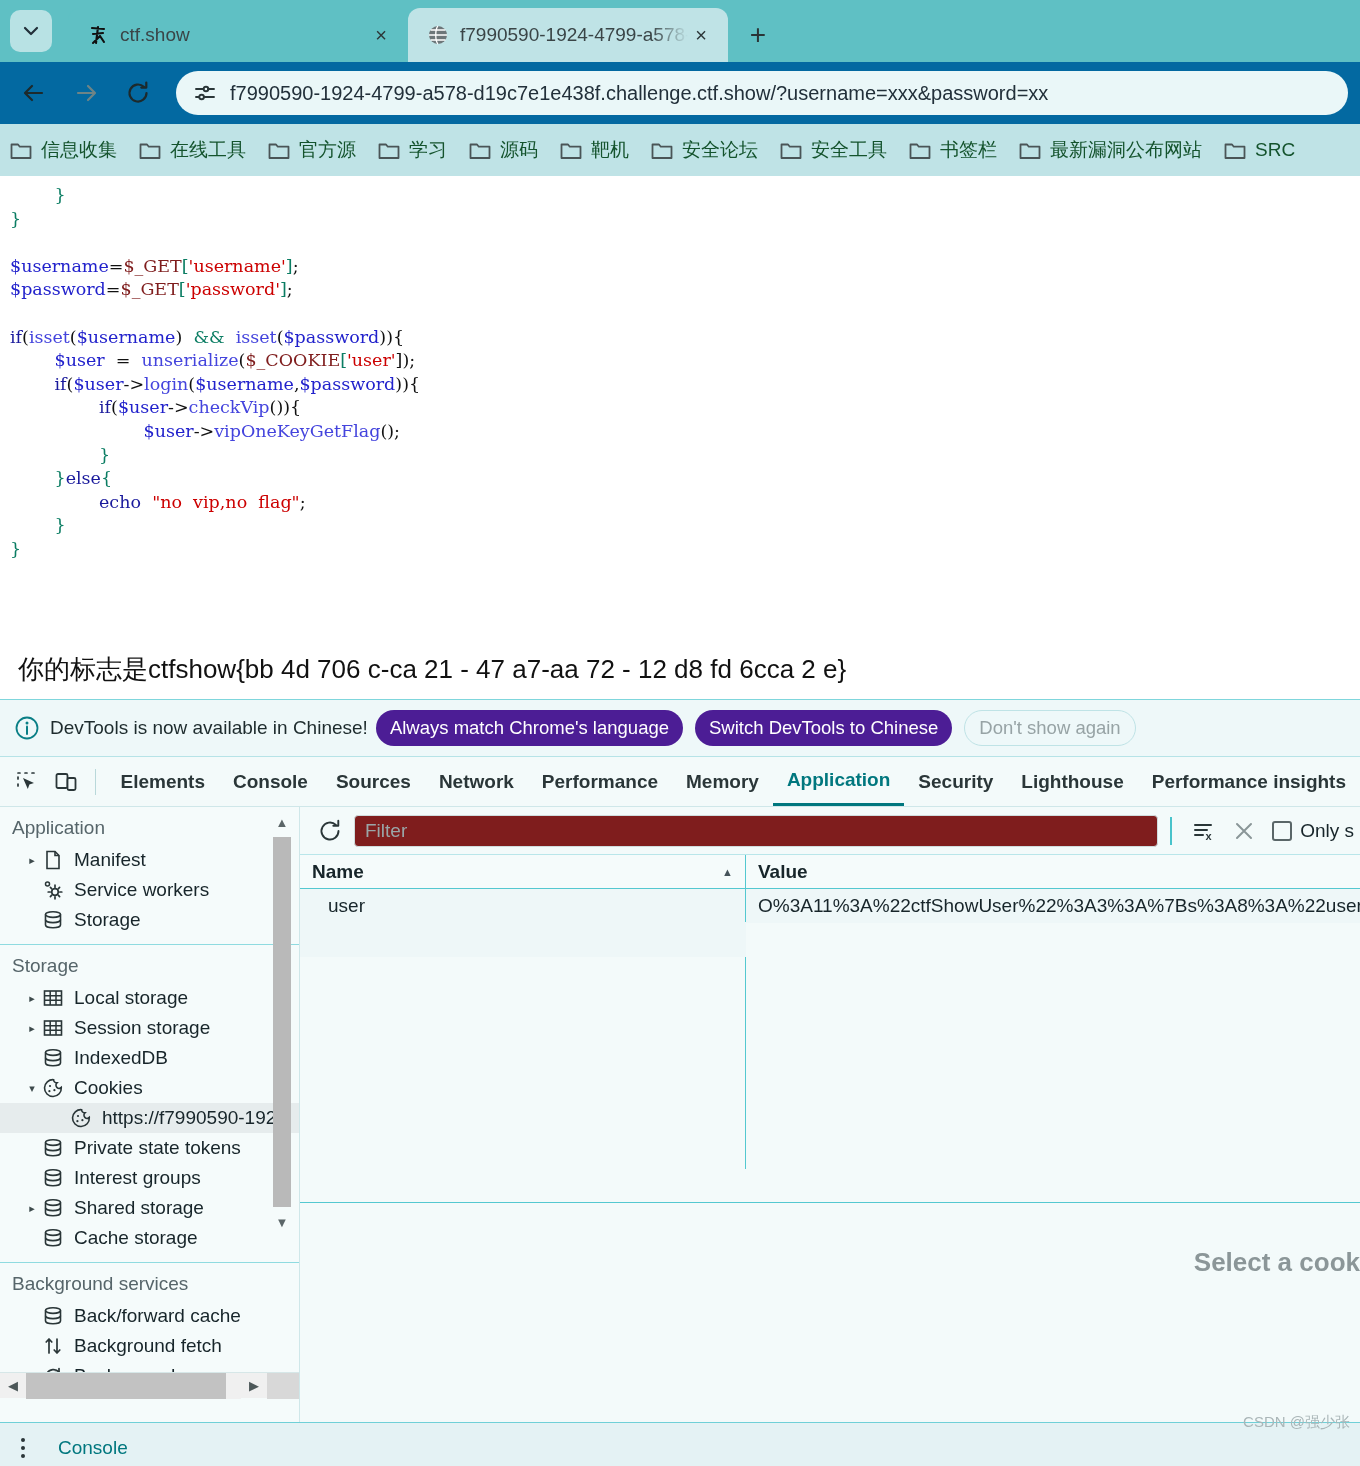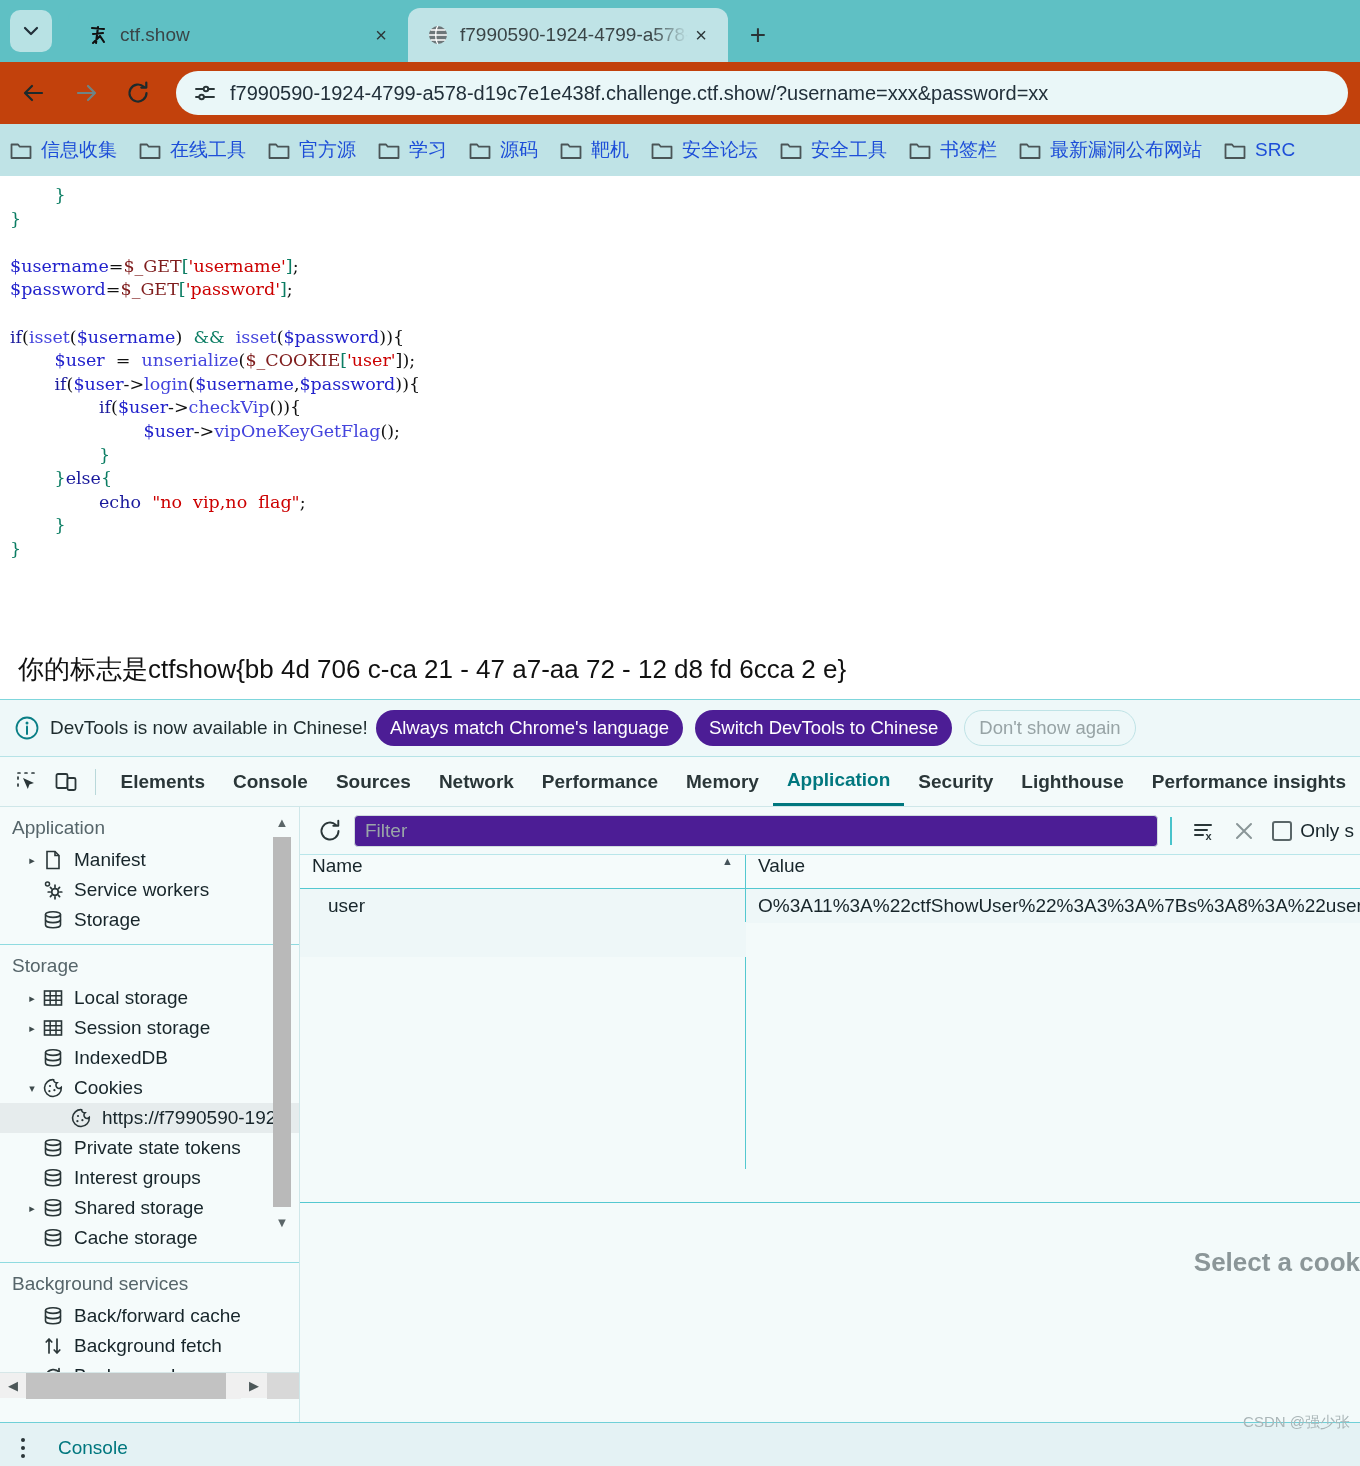--- a/index.html
+++ b/index.html
@@ -38,37 +38,37 @@
     flex:1 1 auto; font-size:19px; color:#3a4547; white-space:nowrap; overflow:hidden;
   }
   .tab.active .title {
     -webkit-mask-image:linear-gradient(to right, #000 84%, transparent 100%);
     mask-image:linear-gradient(to right, #000 84%, transparent 100%);
   }
   .tab .closex { width:26px; height:26px; flex:0 0 26px; display:flex; align-items:center; justify-content:center; color:#2c3638; font-size:20px; }
   .newtab { width:44px; height:44px; margin-left:8px; margin-bottom:5px; display:flex; align-items:center; justify-content:center; color:#2a3436; font-size:28px; font-weight:300; }
 
   .toolbar {
-    height:62px; background:#c2410c; display:flex; align-items:center; padding:0 12px;justify-content:flex-end;
+    height:62px; background:#0369a1; display:flex; align-items:center; padding:0 12px;justify-content:flex-end;
   }
   .navbtn { width:44px; height:44px; display:flex; align-items:center; justify-content:center; margin-right:8px; }
   .omnibox {
     flex:1 1 auto; height:44px; background:#eaf7f8; border-radius:22px;
     display:flex; align-items:center; padding:0 16px; margin-left:8px;
   }
   .omnibox .siteicon { width:26px; height:26px; flex:0 0 26px; margin-right:12px; display:flex; align-items:center; justify-content:center; }
   .omnibox .url { font-size:20px; color:#22303a; white-space:nowrap; overflow:hidden; }
 
   .bookmarks {
     height:52px; background:#bfe3e6; display:flex; align-items:center;
     padding:0 10px; overflow:hidden; white-space:nowrap;
   }
   .bm { display:flex; align-items:center; margin-right:22px; flex:0 0 auto; }
   .bm .fi { margin-right:9px; display:flex; align-items:center; }
-  .bm .lbl { font-size:19px; color:#1d4ed8; }
+  .bm .lbl { font-size:19px; color:#14532d; }
 
   
   .page {
     height:523px; background:#ffffff; position:relative; overflow:hidden;
   }
   .code {
     font-family:"DejaVu Serif", serif;
     font-size:17.5px; line-height:23.6px;
     padding:8px 0 0 10px;
     white-space:pre;
@@ -145,35 +145,35 @@
   }
   .hs-arrow { width:26px; height:26px; display:flex; align-items:center; justify-content:center; color:#4d5859; font-size:13px; }
   .hs-track { flex:1 1 auto; height:26px; position:relative; background:#f0f0f0; }
   .hs-thumb { position:absolute; left:0; top:0; width:200px; height:26px; background:#c2c2c2; }
   .hs-pad { width:32px; height:26px; background:#d8d8d8; }
 
   .dt-main { flex:1 1 auto; background:#f3fafa; position:relative; overflow:hidden; }
   .cookie-toolbar { height:48px; display:flex; align-items:center; padding:0 6px; border-bottom:1px solid #b9e6ea; }
   .ct-refresh { width:36px; height:36px; display:flex; align-items:center; justify-content:center; margin:0 6px; }
   .filterbox {
-    flex:1 1 auto; height:32px; background:#4c1d95; border:1px solid #cfdcdd; border-radius:4px;
+    flex:1 1 auto; height:32px; background:#7f1d1d; border:1px solid #cfdcdd; border-radius:4px;
     display:flex; align-items:center; padding:0 10px;
   }
   .filterbox .ph { font-size:19px; color:#9aa6a8; }
   .ct-sep { width:2px; height:28px; background:#49c3cb; margin:0 12px; flex:0 0 2px; }
   .ct-btn { width:40px; height:36px; display:flex; align-items:center; justify-content:center; }
   .checkrow { display:flex; align-items:center; margin-left:8px; white-space:nowrap; }
   .chk { width:20px; height:20px; border:2px solid #5a6668; border-radius:3px; margin-right:8px; flex:0 0 20px; }
   .checkrow .lbl { font-size:19px; color:#17252a; }
 
   .grid { position:absolute; left:0; right:0; top:48px; bottom:0; }
   .grid-head { display:flex; height:34px; background:#f5fbfb; border-bottom:1px solid #53c8d0; }
   .gh {
-    font-size:19px; color:#17252a; display:flex; align-items:flex-start; padding-left:12px;
-    border-right:1px solid #53c8d0; position:relative;
+    font-size:19px; color:#17252a; display:flex; align-items:center; padding-left:12px;
+    border-right:1px solid #53c8d0; position:relative;font-weight:bold;
   }
   .gh.c1 { width:446px; flex:0 0 446px; }
   .gh.c2 { flex:1 1 auto; border-right:none; }
   .sortarrow { position:absolute; right:12px; color:#45535a; font-size:11px; }
   .grid-row { display:flex; height:34px; background:#eef7f8; border-bottom:1px solid transparent; }
   .gc { font-size:19px; color:#17252a; display:flex; align-items:center; padding-left:28px;
         border-right:1px solid #53c8d0; overflow:hidden; white-space:nowrap; }
   .gc.c1 { width:446px; flex:0 0 446px; }
   .gc.c2 { flex:1 1 auto; border-right:none; padding-left:12px; }
   .grid-fill { position:absolute; left:0; right:0; top:34px; bottom:0; }

